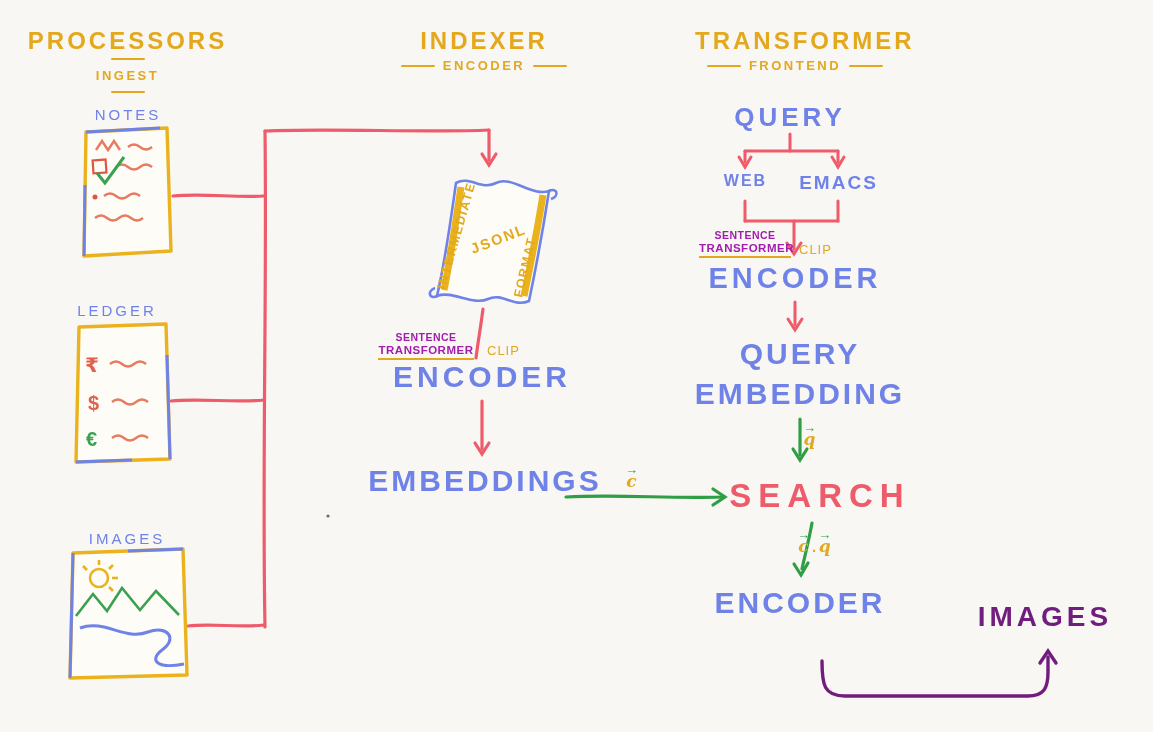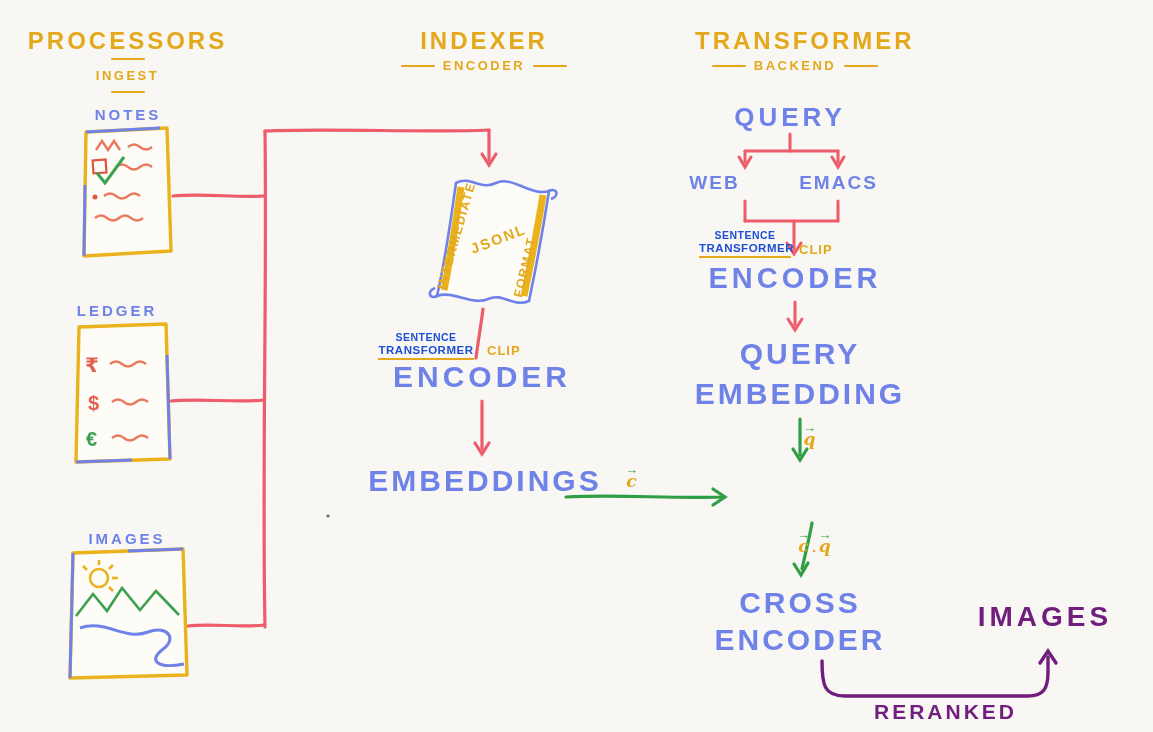--- a/index.html
+++ b/index.html
@@ -9,28 +9,28 @@
     background:#f8f7f3; overflow:hidden;
     font-family:"Liberation Sans","DejaVu Sans",sans-serif;
   }
   #art { position:absolute; left:0; top:0; }
   #art text { font-family:"Liberation Sans","DejaVu Sans",sans-serif; font-weight:bold; }
   .abs { position:absolute; }
   .col-title { font-size:24px; font-weight:bold; letter-spacing:3px; color:#e3a81c; text-align:center; }
   .col-sub { display:flex; align-items:center; justify-content:center; gap:8px;
              color:#e3a81c; font-size:13px; font-weight:bold; letter-spacing:2.5px; }
   .col-sub .dash { width:34px; border-top:2.5px solid #e3a81c; border-radius:2px; }
-  .card-label { font-size:15px; font-weight:bold; letter-spacing:3px; color:#6f82e8; text-align:center; }
+  .card-label { font-size:15px; font-weight:normal; letter-spacing:3px; color:#6f82e8; text-align:center; }
   .blue-big { color:#6f82e8; font-weight:bold; text-align:center; }
   .search-label { color:#ee5b6b; font-weight:bold; font-size:33px; letter-spacing:7px; text-align:center; }
   .purple-label { color:#701d7d; font-weight:bold; text-align:center; }
-  .st { color:#1d4ed8; font-weight:bold; text-align:center; line-height:1.2; }
+  .st { color:#a21caf; font-weight:bold; text-align:center; line-height:1.2; }
   .st .l1 { font-size:10.5px; letter-spacing:.5px; }
   .st .l2 { font-size:11.5px; letter-spacing:.5px; border-bottom:2px solid #e3a81c; padding-bottom:1px; }
-  .clip { color:#e3a81c; font-weight:bold; font-size:13px; letter-spacing:1px; }
+  .clip { color:#e3a81c; font-weight:normal; font-size:13px; letter-spacing:1px; }
   .vec { display:flex; flex-direction:column; align-items:center; line-height:1; }
   .vec .arrow { color:#2f9e44; font-size:13px; font-weight:bold; line-height:7px; }
   .vec .letter { color:#e3a81c; font-size:17px; font-weight:bold;
                  font-family:"DejaVu Serif",serif; font-style:italic; }
   .vec-row { display:flex; align-items:flex-end; gap:2px; }
   .vec-row .dot { color:#e3a81c; font-size:15px; font-weight:bold; }
 </style>
 </head>
 <body>
 
@@ -150,62 +150,61 @@
   <div class="abs col-title" style="left:384px;top:27px;width:200px;">INDEXER</div>
   <div class="abs col-sub" style="left:384px;top:58px;width:200px;">
     <span class="dash"></span>
     <span>ENCODER</span>
     <span class="dash"></span>
   </div>
 
   <div class="abs col-title" style="left:695px;top:27px;width:200px;">TRANSFORMER</div>
   <div class="abs col-sub" style="left:695px;top:58px;width:200px;">
     <span class="dash"></span>
-    <span>BACKEND</span>
+    <span>FRONTEND</span>
     <span class="dash"></span>
   </div>
 
   <div class="abs card-label" style="left:78px;top:106px;width:100px;">NOTES</div>
   <div class="abs card-label" style="left:67px;top:302px;width:100px;">LEDGER</div>
   <div class="abs card-label" style="left:77px;top:530px;width:100px;">IMAGES</div>
 
   <div class="abs st" style="left:378px;top:331px;width:96px;">
     <div class="l1">SENTENCE</div>
     <div class="l2">TRANSFORMER</div>
   </div>
   <div class="abs clip" style="left:487px;top:343px;">CLIP</div>
   <div class="abs blue-big" style="left:382px;top:360px;width:200px;font-size:30px;letter-spacing:4px;">ENCODER</div>
   <div class="abs blue-big" style="left:365px;top:462px;width:240px;font-size:30px;letter-spacing:3px;line-height:37px;">
     <div>EMBEDDINGS</div>
   </div>
 
   <div class="abs blue-big" style="left:690px;top:102px;width:200px;font-size:26px;letter-spacing:4px;">QUERY</div>
-  <div class="abs blue-big" style="left:672px;top:172px;width:85px;font-size:19px;letter-spacing:2px;">WEB</div>
+  <div class="abs blue-big" style="left:703px;top:172px;width:85px;font-size:16px;letter-spacing:2px;">WEB</div>
   <div class="abs blue-big" style="left:790px;top:172px;width:97px;font-size:19px;letter-spacing:2px;">EMACS</div>
 
   <div class="abs st" style="left:699px;top:229px;width:92px;">
     <div class="l1">SENTENCE</div>
     <div class="l2">TRANSFORMER</div>
   </div>
   <div class="abs clip" style="left:799px;top:242px;">CLIP</div>
   <div class="abs blue-big" style="left:695px;top:262px;width:200px;font-size:29px;letter-spacing:4px;">ENCODER</div>
 
   <div class="abs blue-big" style="left:678px;top:334px;width:244px;font-size:30px;letter-spacing:3px;line-height:40px;">
     <div>QUERY</div>
     <div>EMBEDDING</div>
   </div>
 
+  <div class="abs search-label" style="left:722px;top:477px;width:196px;">SEARCH</div>
 
   <div class="abs blue-big" style="left:690px;top:584px;width:220px;font-size:30px;letter-spacing:3px;line-height:37px;">
-    <div>CROSS</div>
     <div>ENCODER</div>
   </div>
 
   <div class="abs purple-label" style="left:945px;top:601px;width:200px;font-size:28px;letter-spacing:4px;">IMAGES</div>
-  <div class="abs purple-label" style="left:858px;top:700px;width:175px;font-size:21px;letter-spacing:3px;">RERANKED</div>
 
   <div class="abs vec" style="left:625px;top:466px;">
     <span class="arrow">→</span>
     <span class="letter">c</span>
   </div>
   <div class="abs vec" style="left:803px;top:424px;">
     <span class="arrow">→</span>
     <span class="letter">q</span>
   </div>
   <div class="abs vec-row" style="left:797px;top:531px;">

